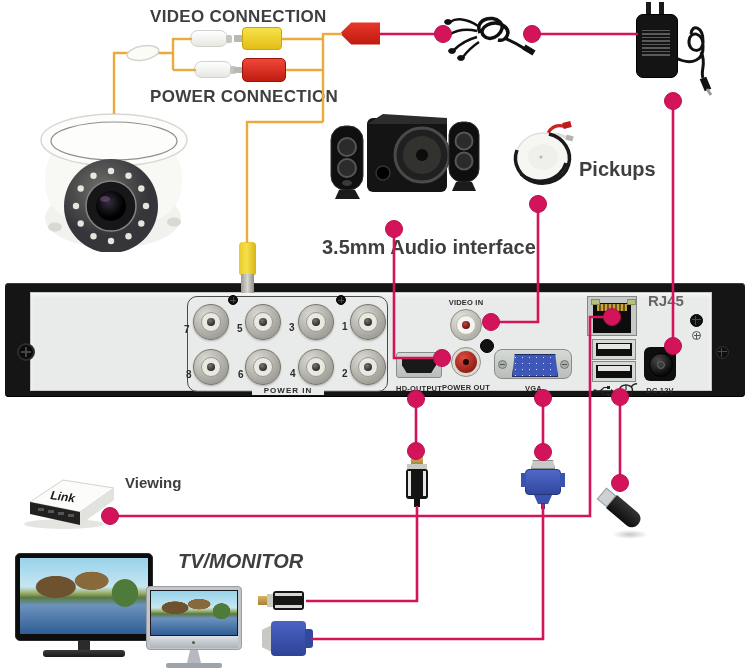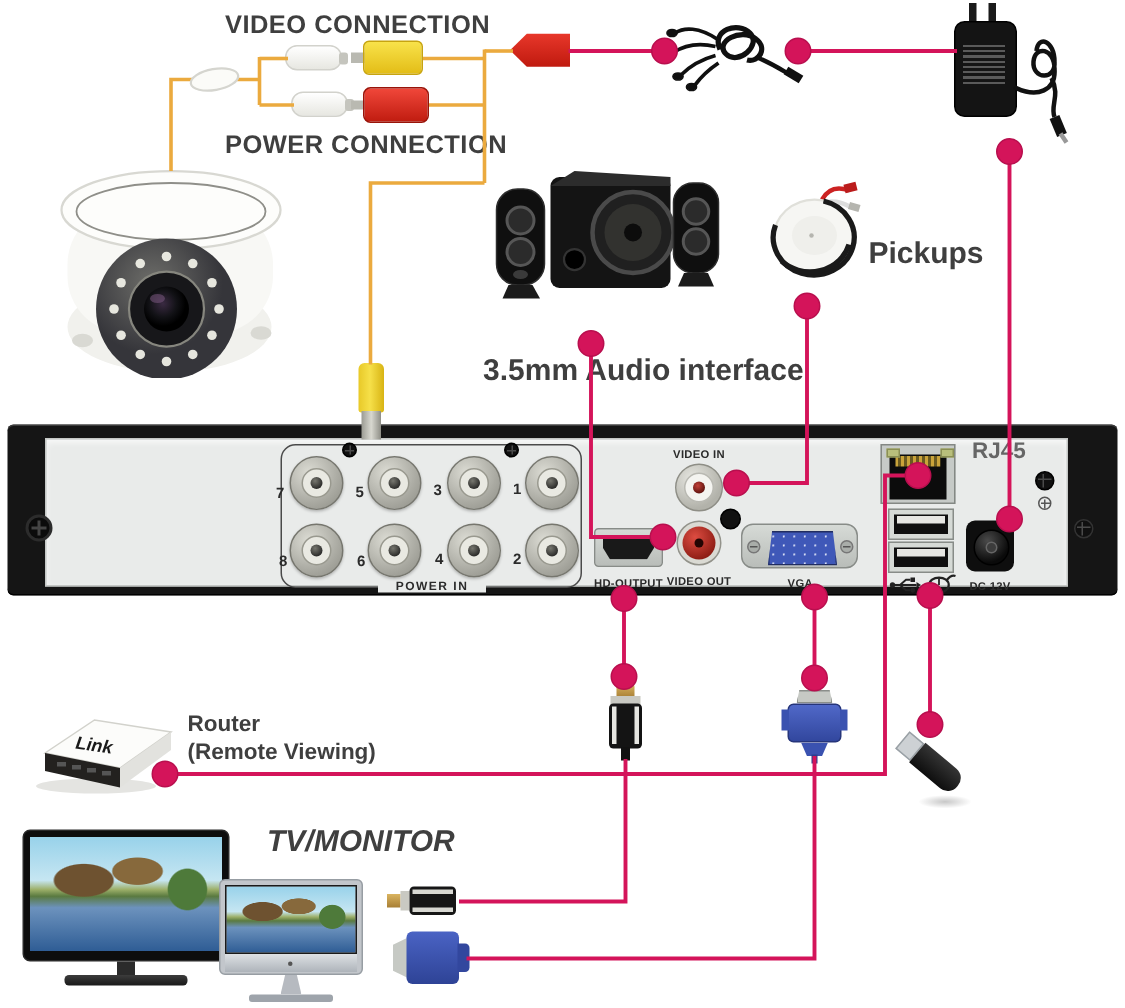--- a/index.html
+++ b/index.html
@@ -284,21 +284,21 @@
 
   <div class="bnc-plug">
       <div class="body"></div>
       <div class="metal"></div>
     </div>
 
   <div class="port-lbl" style="left:441px;top:298px;width:50px;">VIDEO IN</div>
   <div class="rca-in"></div>
   <div class="rca-out"></div>
   <div class="knob"></div>
-  <div class="port-lbl" style="left:441px;top:383px;width:50px;">VIDEO OUT</div>
+  <div class="port-lbl" style="left:441px;top:383px;width:50px;">POWER OUT</div>
 
   <div class="hdmi-port"></div>
   <div class="port-lbl" style="left:393px;top:384px;width:52px;">HD-OUTPUT</div>
 
   <div class="vga-port">
     <div class="pinfield"></div>
     <div class="vga-screw" style="left:3px;top:10px;"></div>
     <div class="vga-screw" style="left:65px;top:10px;"></div>
   </div>
   <div class="port-lbl" style="left:511px;top:384px;width:45px;">VGA</div>
@@ -369,22 +369,21 @@
       <polygon points="12,30 45,8 96,16 62,40" fill="#fcfcfa" stroke="#d2d2cc"></polygon>
       <polygon points="12,30 62,40 62,53 12,42" fill="#23211f"></polygon>
       <polygon points="62,40 96,16 96,28 62,53" fill="#e2e2de"></polygon>
       <rect x="20" y="36" width="6" height="3" fill="#555"></rect>
       <rect x="30" y="38" width="6" height="3" fill="#555"></rect>
       <rect x="40" y="40" width="6" height="3" fill="#555"></rect>
       <rect x="50" y="42" width="6" height="3" fill="#555"></rect>
       <text x="32" y="27" font-size="12" font-style="italic" font-weight="bold" fill="#1a1a1a" transform="rotate(8 32 27)">Link</text>
     </svg>
   </div>
-  <div class="lbl" style="left:125px;top:474px;font-size:15px;">Router</div>
-  <div class="lbl" style="left:125px;top:493px;font-size:15px;">(Remote Viewing)</div>
+  <div class="lbl" style="left:125px;top:474px;font-size:15px;">Viewing</div>
 
   <div class="lbl lbl-med" style="left:178px;top:550px;font-style:italic;">TV/MONITOR</div>
   <div class="tv">
     <div class="frame"></div>
       <div class="screen tropic"></div>
       <div class="neck"></div>
       <div class="base"></div>
   </div>
   <div class="monitor">
     <div class="frame"></div>

